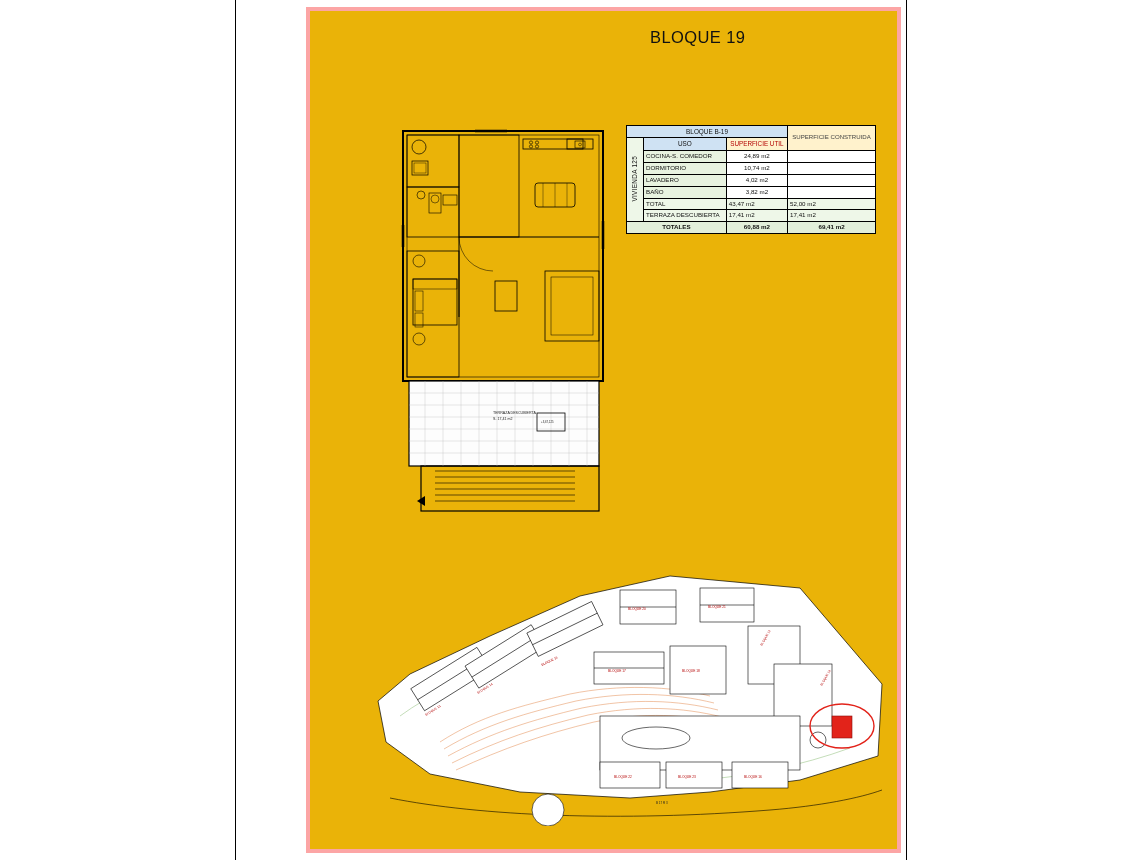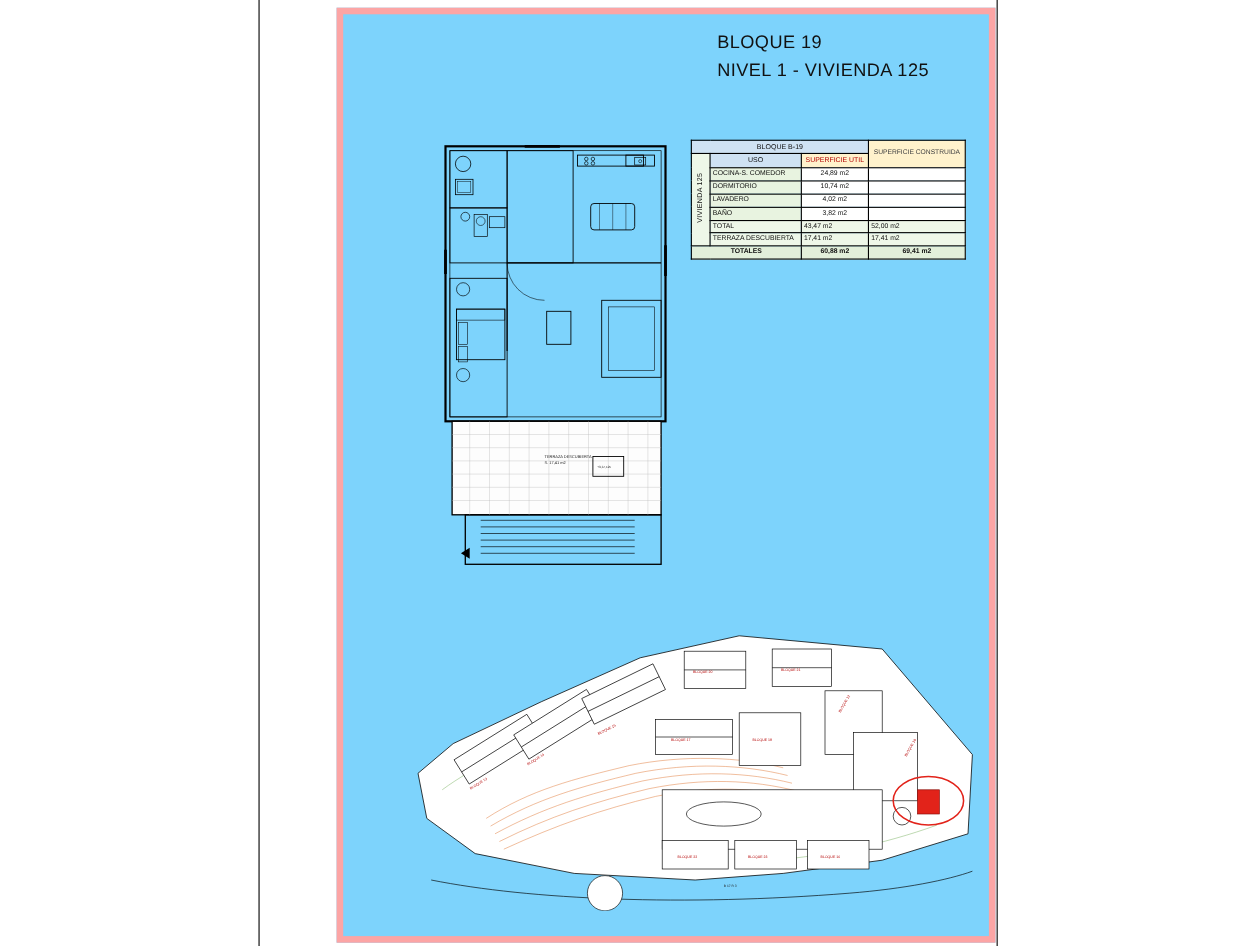--- a/index.html
+++ b/index.html
@@ -7,21 +7,21 @@
     width:1140px;height:860px;background:#ffffff;
     font-family:"Liberation Sans",sans-serif;
     overflow:hidden;position:relative;
   }
   .sheet{
     position:absolute;left:235px;top:0;width:670px;height:860px;
     background:#fff;border-left:1px solid #000;border-right:1px solid #000;
   }
   .sheet-inner{
     position:absolute;left:70px;top:7px;width:587px;height:838px;
-    border:6px solid #fca5a5;background:#7dd3fc;
+    border:4px solid #fca5a5;background:#eab308;
   }
   
   .title-block{
     position:absolute;left:340px;top:14px;
     font-size:16.5px;line-height:1.5;color:#111;letter-spacing:.4px;
   }
   
   .area-table{
     position:absolute;left:316px;top:114px;width:250px;
     border-collapse:collapse;font-size:6.2px;color:#111;
@@ -56,21 +56,20 @@
   .lbl-tiny-blk{font-size:3px;fill:#222;font-family:"Liberation Sans",sans-serif;}
 </style>
 </head>
 <body>
 
 <div class="sheet">
   <div class="sheet-inner">
 
     <div class="title-block">
       <div>BLOQUE 19</div>
-      <div>NIVEL 1 - VIVIENDA 125</div>
     </div>
 
     <table class="area-table">
       <tbody>
           <tr>
         <td class="tbl-head" colspan="3">BLOQUE B-19</td>
         <td class="col-hdr-constr" rowspan="2">SUPERFICIE CONSTRUIDA</td>
       </tr>
       <tr>
         <td class="vivienda-cell" rowspan="7">

